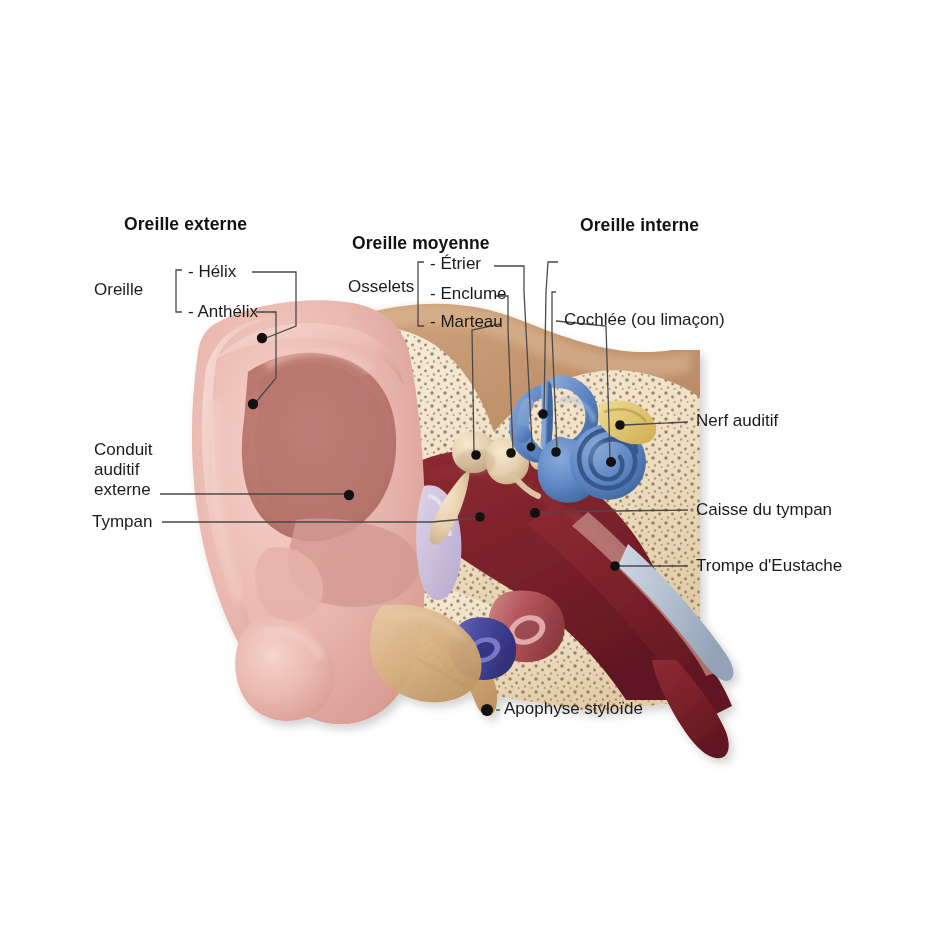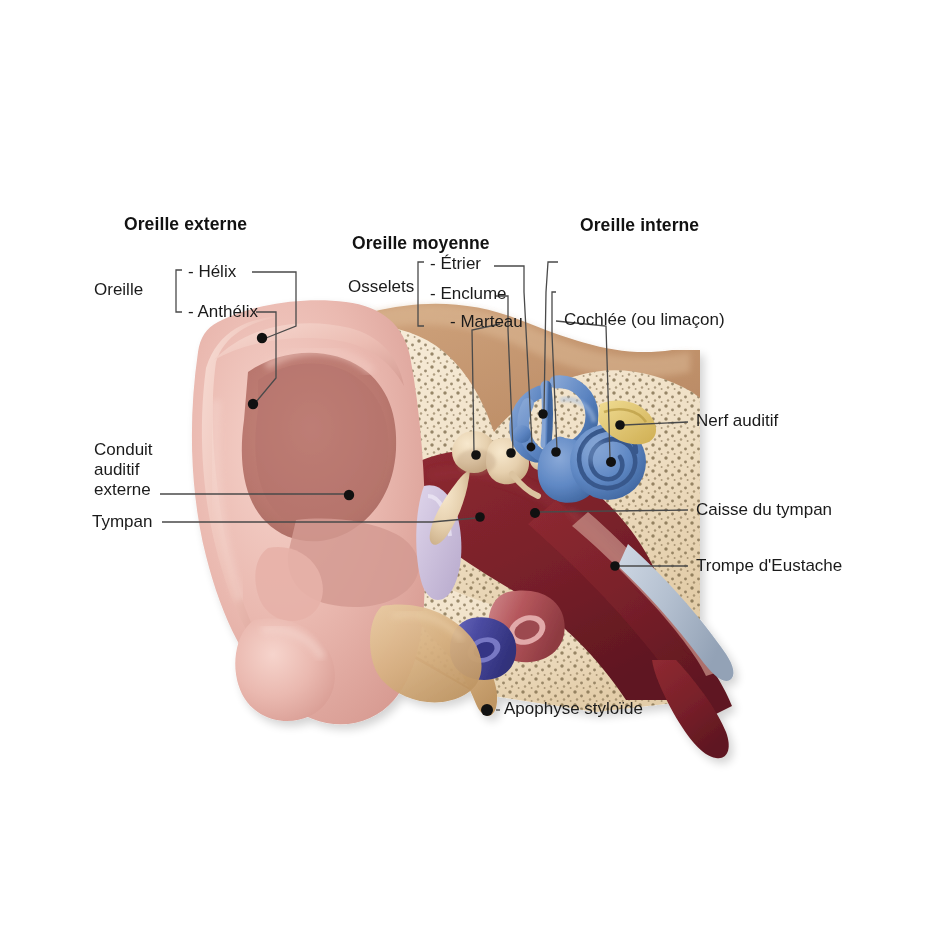--- a/index.html
+++ b/index.html
@@ -391,21 +391,21 @@
 <div class="lbl" style="left:188px;top:262px;">- Hélix</div>
 <div class="lbl" style="left:188px;top:302px;">- Anthélix</div>
 <div class="lbl multi r" style="left:94px;top:440px;width:62px;">Conduit
 auditif
 externe</div>
 <div class="lbl" style="left:92px;top:512px;">Tympan</div>
 
 <div class="lbl" style="left:348px;top:277px;">Osselets</div>
 <div class="lbl" style="left:430px;top:254px;">- Étrier</div>
 <div class="lbl" style="left:430px;top:284px;">- Enclume</div>
-<div class="lbl" style="left:430px;top:312px;margin-left:20px;">- Marteau</div>
+<div class="lbl" style="left:430px;top:312px;">- Marteau</div>
 
 <div class="lbl" style="left:564px;top:310px;">Cochlée (ou limaçon)</div>
 
 <div class="lbl" style="left:696px;top:411px;text-align:right;">Nerf auditif</div>
 <div class="lbl" style="left:696px;top:500px;">Caisse du tympan</div>
 <div class="lbl" style="left:696px;top:556px;">Trompe d'Eustache</div>
 
 <div class="lbl" style="left:504px;top:699px;">Apophyse styloïde</div>
 
 </div>

